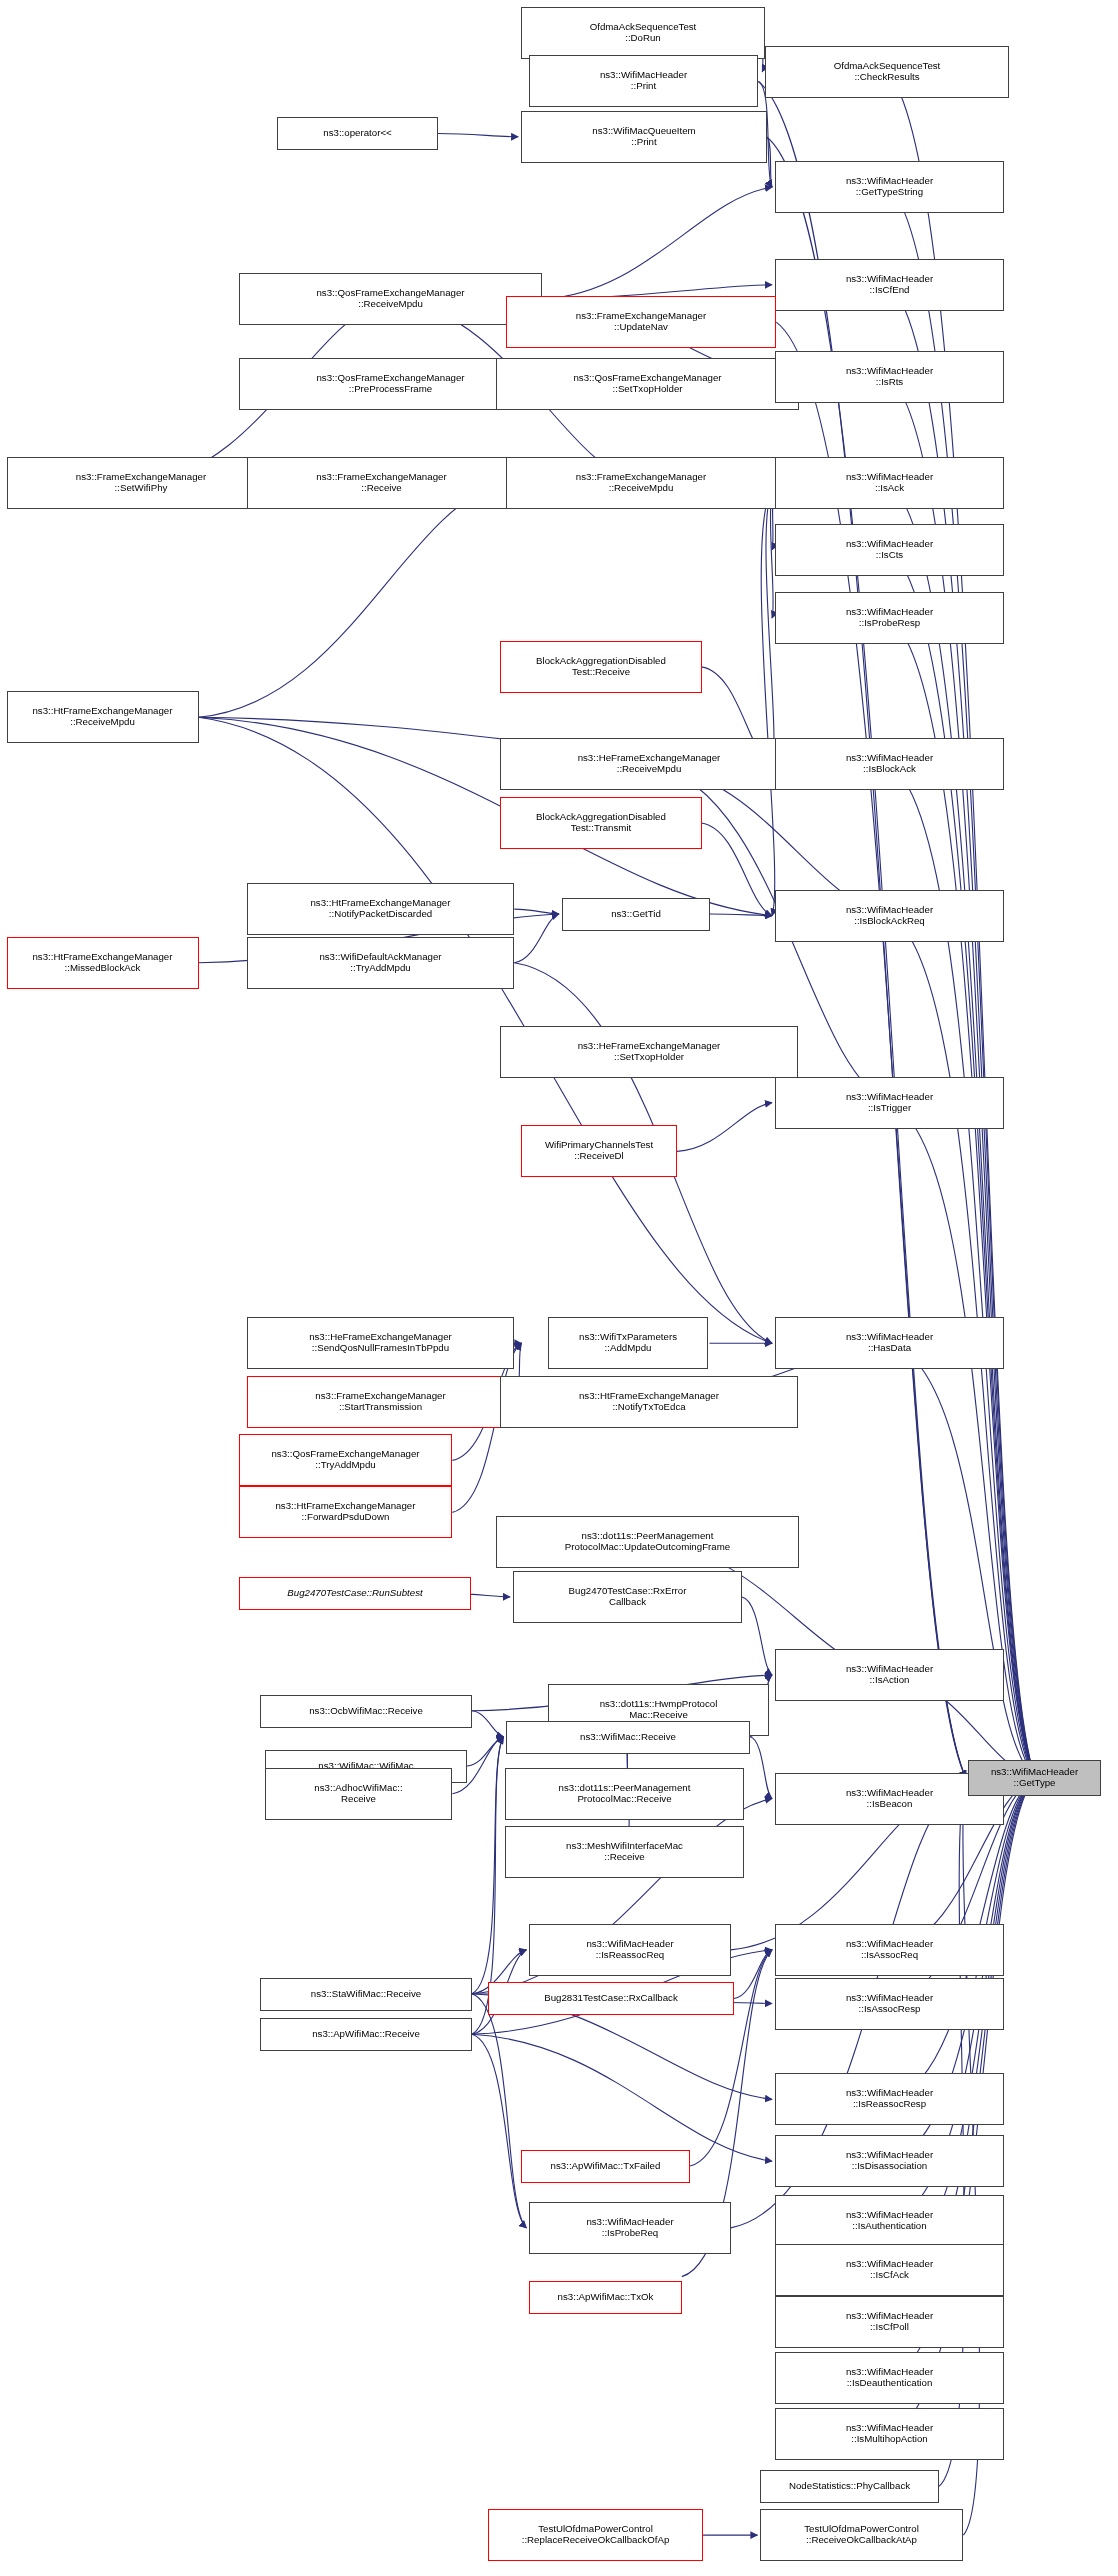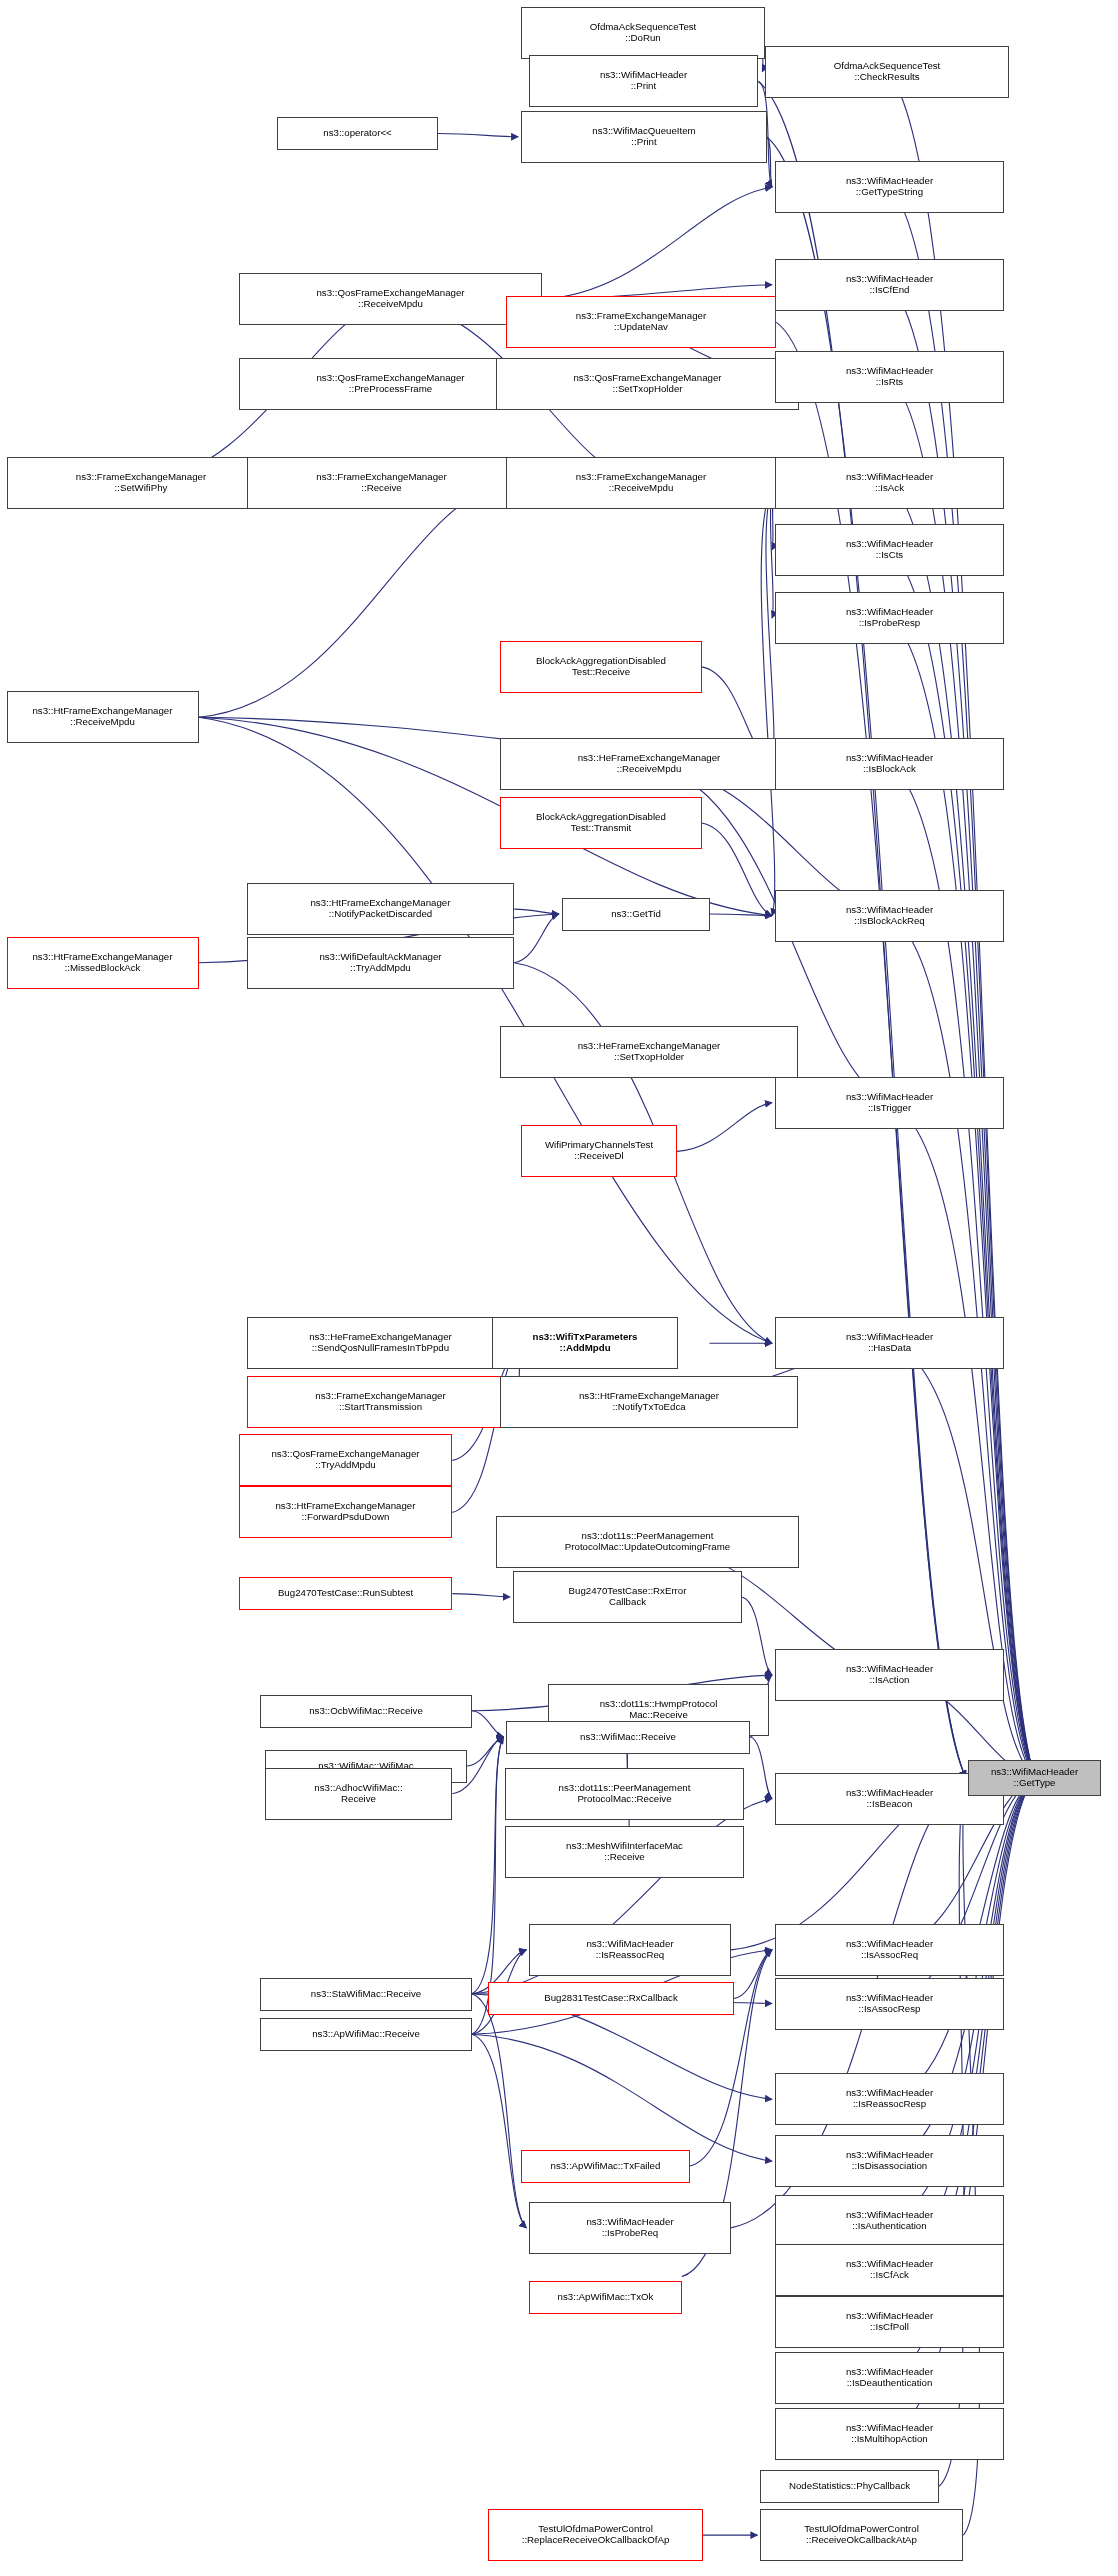--- a/index.html
+++ b/index.html
@@ -217,35 +217,35 @@
     <div class="node" style="left: 247px; top: 937px; width: 267px; height: 52px;"><span class="node-label">ns3::WifiDefaultAckManager
 ::TryAddMpdu</span></div>
     <div class="node" style="left: 500px; top: 1026px; width: 298px; height: 52px;"><span class="node-label">ns3::HeFrameExchangeManager
 ::SetTxopHolder</span></div>
     <div class="node" style="left: 775px; top: 1077px; width: 229px; height: 52px;"><span class="node-label">ns3::WifiMacHeader
 ::IsTrigger</span></div>
     <div class="node red" style="left: 521px; top: 1125px; width: 156px; height: 52px;"><span class="node-label">WifiPrimaryChannelsTest
 ::ReceiveDl</span></div>
     <div class="node" style="left: 247px; top: 1317px; width: 267px; height: 52px;"><span class="node-label">ns3::HeFrameExchangeManager
 ::SendQosNullFramesInTbPpdu</span></div>
-    <div class="node" style="left: 492px; top: 1317px; width: 186px; height: 52px; font-weight: bold;"><span class="node-label">ns3::WifiTxParameters
+    <div class="node" style="left: 548px; top: 1317px; width: 160px; height: 52px;"><span class="node-label">ns3::WifiTxParameters
 ::AddMpdu</span></div>
     <div class="node" style="left: 775px; top: 1317px; width: 229px; height: 52px;"><span class="node-label">ns3::WifiMacHeader
 ::HasData</span></div>
     <div class="node red" style="left: 247px; top: 1376px; width: 267px; height: 52px;"><span class="node-label">ns3::FrameExchangeManager
 ::StartTransmission</span></div>
     <div class="node" style="left: 500px; top: 1376px; width: 298px; height: 52px;"><span class="node-label">ns3::HtFrameExchangeManager
 ::NotifyTxToEdca</span></div>
     <div class="node red" style="left: 239px; top: 1434px; width: 213px; height: 52px;"><span class="node-label">ns3::QosFrameExchangeManager
 ::TryAddMpdu</span></div>
     <div class="node red" style="left: 239px; top: 1486px; width: 213px; height: 52px;"><span class="node-label">ns3::HtFrameExchangeManager
 ::ForwardPsduDown</span></div>
     <div class="node" style="left: 496px; top: 1516px; width: 303px; height: 52px;"><span class="node-label">ns3::dot11s::PeerManagement
 ProtocolMac::UpdateOutcomingFrame</span></div>
-    <div class="node red" style="left: 239px; top: 1577px; width: 213px; height: 33px;"><span class="node-label">Bug2470TestCase::RunSubtest</span></div>
+    <div class="node red" style="left: 239px; top: 1577px; width: 232px; height: 33px; font-style: italic;"><span class="node-label">Bug2470TestCase::RunSubtest</span></div>
     <div class="node" style="left: 513px; top: 1571px; width: 229px; height: 52px;"><span class="node-label">Bug2470TestCase::RxError
 Callback</span></div>
     <div class="node" style="left: 775px; top: 1649px; width: 229px; height: 52px;"><span class="node-label">ns3::WifiMacHeader
 ::IsAction</span></div>
     <div class="node" style="left: 260px; top: 1695px; width: 212px; height: 33px;"><span class="node-label">ns3::OcbWifiMac::Receive</span></div>
     <div class="node" style="left: 548px; top: 1672px; width: 221px; height: 52px; margin-top: 12px;"><span class="node-label">ns3::dot11s::HwmpProtocol
 Mac::Receive</span></div>
     <div class="node" style="left: 265px; top: 1750px; width: 202px; height: 33px;"><span class="node-label">ns3::WifiMac::WifiMac</span></div>
     <div class="node" style="left: 506px; top: 1721px; width: 244px; height: 33px;"><span class="node-label">ns3::WifiMac::Receive</span></div>
     <div class="node" style="left: 265px; top: 1768px; width: 187px; height: 52px;"><span class="node-label">ns3::AdhocWifiMac::

